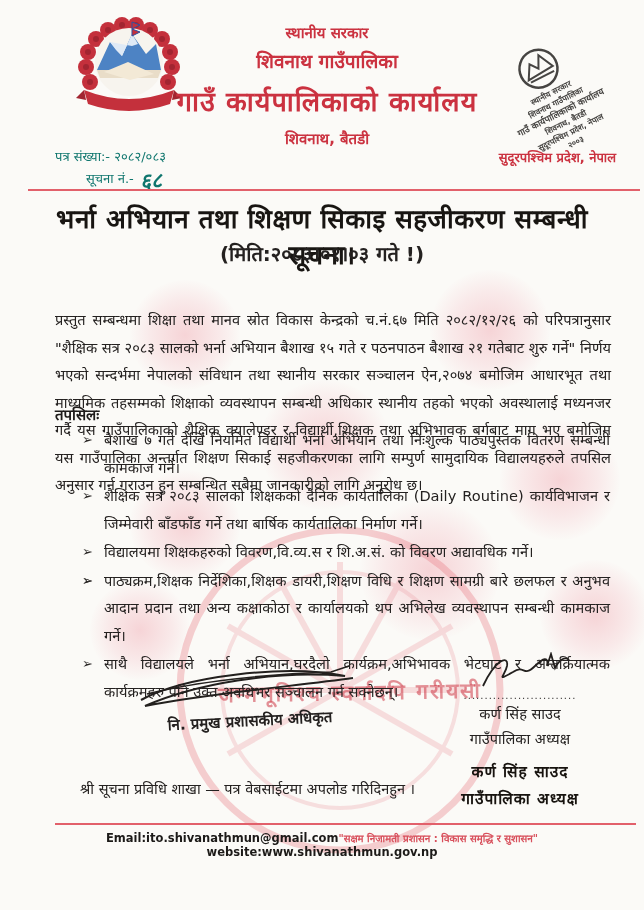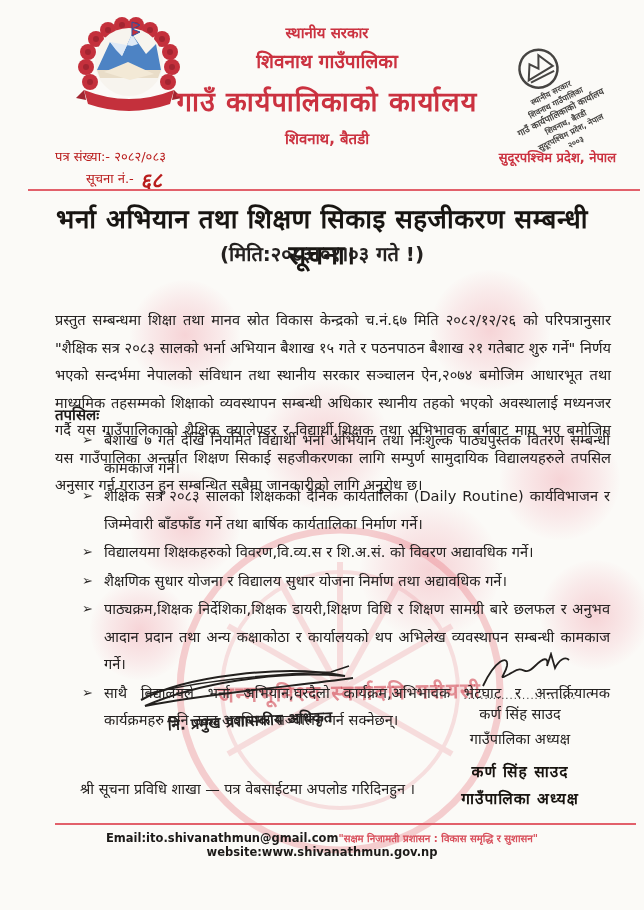--- a/index.html
+++ b/index.html
@@ -25,21 +25,21 @@
   .head-line2{font-size:19px;font-weight:bold;margin-top:6px;}
   .head-line3{font-size:27px;font-weight:bold;margin-top:8px;letter-spacing:1px;}
   .head-line4{font-size:15px;font-weight:bold;margin-top:9px;}
   .office-stamp{
     position:absolute;left:478px;top:42px;width:160px;height:130px;
     transform:rotate(-27deg);transform-origin:50% 50%;opacity:.88;
     text-align:center;color:#2e2c2a;
   }
   .office-stamp .st-line{font-size:8px;font-weight:bold;line-height:11px;white-space:nowrap;}
   .office-stamp .st-line.big{font-size:9px;}
-  .ref-left{position:absolute;left:55px;top:146px;color:#b91c1c;font-size:13px;line-height:22px;}
+  .ref-left{position:absolute;left:55px;top:146px;color:#0f766e;font-size:13px;line-height:22px;}
   .notice-no-row{display:flex;align-items:flex-end;gap:6px;margin-left:31px;}
   .notice-no-val{font-size:21px;font-weight:bold;transform:rotate(-4deg);font-style:italic;line-height:18px;}
   .ref-right{position:absolute;right:28px;top:148px;color:#cb3240;font-size:13px;font-weight:bold;}
   .hr-red{position:absolute;left:28px;right:4px;height:0;border-top:2px solid #e2606b;}
   .hr-top{top:189px;}
   .hr-bottom{top:823px;left:55px;right:8px;border-top-width:2px;}
   
   .title{position:absolute;left:40px;top:200px;width:564px;text-align:center;
     font-size:26px;font-weight:bold;color:#181512;letter-spacing:.5px;}
   .date-line{position:absolute;left:40px;top:240px;width:564px;text-align:center;
@@ -181,21 +181,21 @@
   <div class="title">भर्ना अभियान तथा शिक्षण सिकाइ सहजीकरण सम्बन्धी सूचना।</div>
   <div class="date-line">(मिति:२०८३।०१।०३ गते !)</div>
 
   <div class="paragraph">प्रस्तुत सम्बन्धमा शिक्षा तथा मानव स्रोत विकास केन्द्रको च.नं.६७ मिति २०८२/१२/२६ को परिपत्रानुसार "शैक्षिक सत्र २०८३ सालको भर्ना अभियान बैशाख १५ गते र पठनपाठन बैशाख २१ गतेबाट शुरु गर्ने" निर्णय भएको सन्दर्भमा नेपालको संविधान तथा स्थानीय सरकार सञ्चालन ऐन,२०७४ बमोजिम आधारभूत तथा माध्यमिक तहसम्मको शिक्षाको व्यवस्थापन सम्बन्धी अधिकार स्थानीय तहको भएको अवस्थालाई मध्यनजर गर्दै यस गाउँपालिकाको शैक्षिक क्यालेण्डर र विद्यार्थी,शिक्षक तथा अभिभावक बर्गबाट माग भए बमोजिम यस गाउँपालिका अन्तर्गत शिक्षण सिकाई सहजीकरणका लागि सम्पुर्ण सामुदायिक विद्यालयहरुले तपसिल अनुसार गर्न गराउन हुन सम्बन्धित सबैमा जानकारीको लागि अनुरोध छ।</div>
 
   <div class="tapasil-label">तपसिलः</div>
   <ul class="bullets">
     <li><span class="marker">➢</span><span>बैशाख ७ गते देखि नियमित विद्यार्थी भर्ना अभियान तथा निःशुल्क पाठ्यपुस्तक वितरण सम्बन्धी कामकाज गर्ने।</span></li>
     <li><span class="marker">➢</span><span>शैक्षिक सत्र २०८३ सालको शिक्षकको दैनिक कार्यतालिका (Daily Routine) कार्यविभाजन र जिम्मेवारी बाँडफाँड गर्ने तथा बार्षिक कार्यतालिका निर्माण गर्ने।</span></li>
     <li><span class="marker">➢</span><span>विद्यालयमा शिक्षकहरुको विवरण,वि.व्य.स र शि.अ.सं. को विवरण अद्यावधिक गर्ने।</span></li>
-    <li><span class="marker">➢</span><span>शैक्षणिक सुधार योजना र विद्यालय सुधार योजना निर्माण तथा अद्यावधिक गर्ने।</span></li>
+    <li><span class="marker">➢</span></li>
     <li><span class="marker">➢</span><span>पाठ्यक्रम,शिक्षक निर्देशिका,शिक्षक डायरी,शिक्षण विधि र शिक्षण सामग्री बारे छलफल र अनुभव आदान प्रदान तथा अन्य कक्षाकोठा र कार्यालयको थप अभिलेख व्यवस्थापन सम्बन्धी कामकाज गर्ने।</span></li>
     <li><span class="marker">➢</span><span>साथै विद्यालयले भर्ना अभियान,घरदैलो कार्यक्रम,अभिभावक भेटघाट र अन्तर्क्रियात्मक कार्यक्रमहरु पनि उक्त अवधिभर सञ्चालन गर्न सक्नेछन्।</span></li>
   </ul>
 
   <div class="sig-left">
     <svg width="230" height="52" viewBox="0 0 230 52">
       <path d="M6 40 C50 16 150 4 210 16 C140 10 60 24 10 46 C70 34 160 26 218 18" fill="none" stroke="#23201e" stroke-width="2"></path>
       <path d="M12 34 C60 22 130 14 196 12 L214 6" fill="none" stroke="#23201e" stroke-width="1.6"></path>
     </svg>
     <div class="sig-left-label">नि. प्रमुख प्रशासकीय अधिकृत</div>

